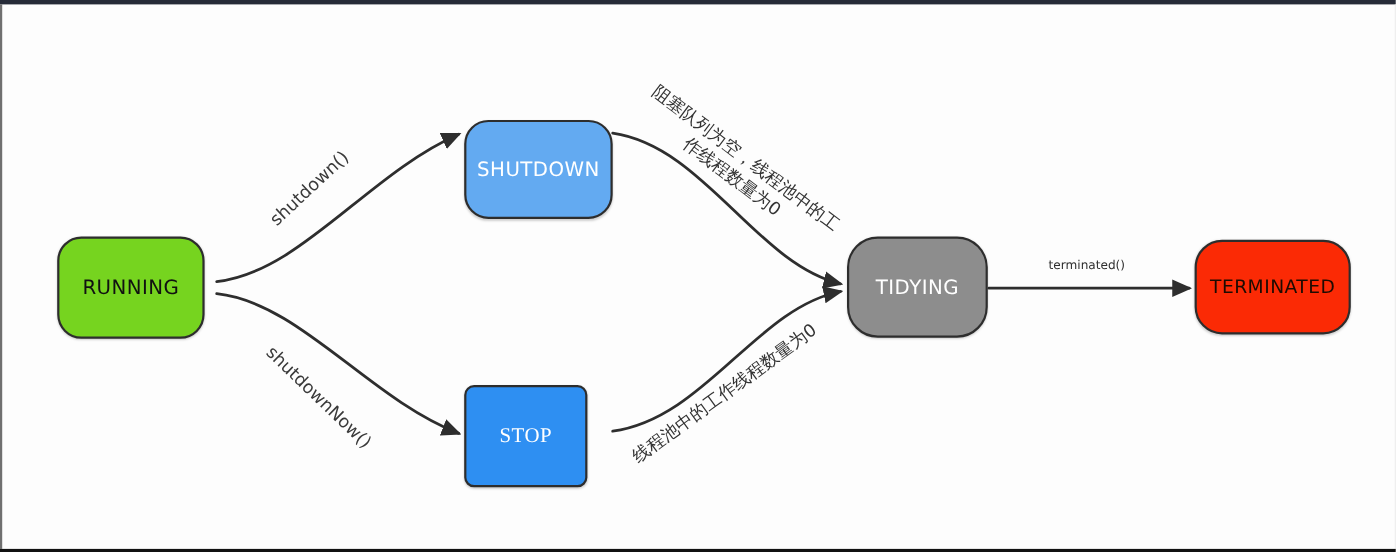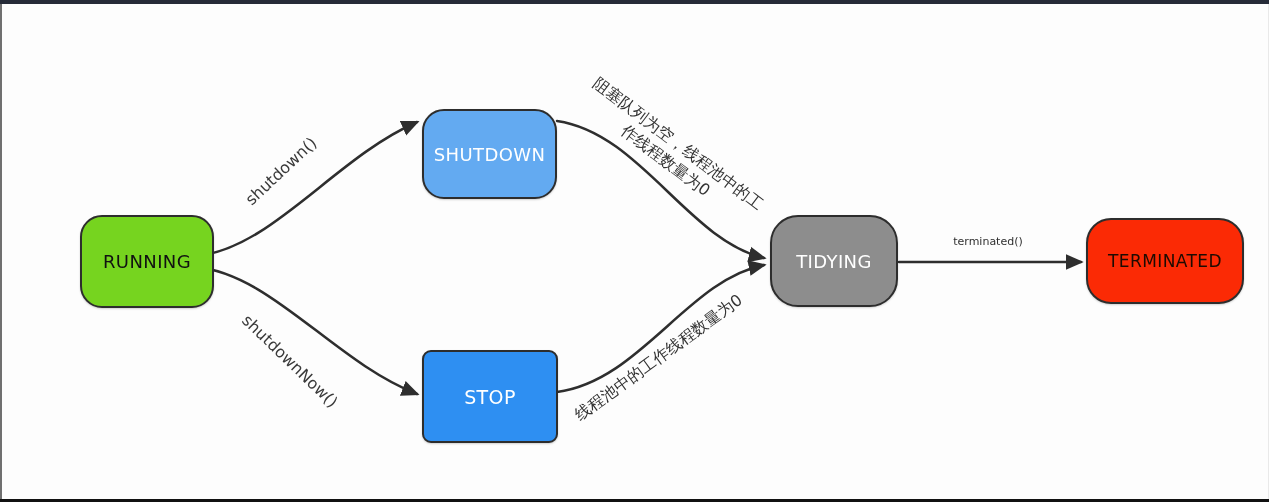--- a/index.html
+++ b/index.html
@@ -30,25 +30,25 @@
     position: absolute;
     display: flex;
     align-items: center;
     justify-content: center;
     border: 2.5px solid #2d2d2d;
     font-size: 18px;
     letter-spacing: 0.4px;
     box-shadow: 0 1px 2px rgba(0,0,0,0.18);
     cursor: default;
   }
-  .node-running    { left:  80px; top: 215px; width: 134px; height: 93px; border-radius: 22px; background: #76d41f; color: #111111; }
+  .node-running    { left:  52px; top: 215px; width: 134px; height: 93px; border-radius: 22px; background: #76d41f; color: #111111; }
   .node-shutdown   { left: 422px; top:  73px; width: 135px; height: 90px; border-radius: 22px; background: #63aaf1; color: #ffffff; margin-top: 36px; }
-  .node-stop       { left: 422px; top: 350px; width: 136px; height: 93px; border-radius: 9px;  background: #2e8ff2; color: #ffffff; font-size: 19px; }
+  .node-stop       { left: 422px; top: 350px; width: 112px; height: 93px; border-radius: 9px;  background: #2e8ff2; color: #ffffff; font-size: 19px; font-family: Liberation Serif, serif; }
   .node-tidying    { left: 770px; top: 215px; width: 128px; height: 92px; border-radius: 28px; background: #8d8d8d; color: #ffffff; }
-  .node-terminated { left:1086px; top: 218px; width: 158px; height: 86px; border-radius: 25px; background: #fb2a05; color: #1d0b02; font-size: 17px; }
+  .node-terminated { left:1086px; top: 218px; width: 142px; height: 86px; border-radius: 25px; background: #fb2a05; color: #1d0b02; font-size: 17px; }
 
   .edge-label {
     position: absolute;
     font-size: 16px;
     color: #3a3a3a;
     white-space: nowrap;
     transform: translate(-50%, -50%) rotate(var(--rot, 0deg));
     transform-origin: center center;
   }
   .edge-label.two-line { text-align: center; line-height: 21px; font-size: 16px; }

